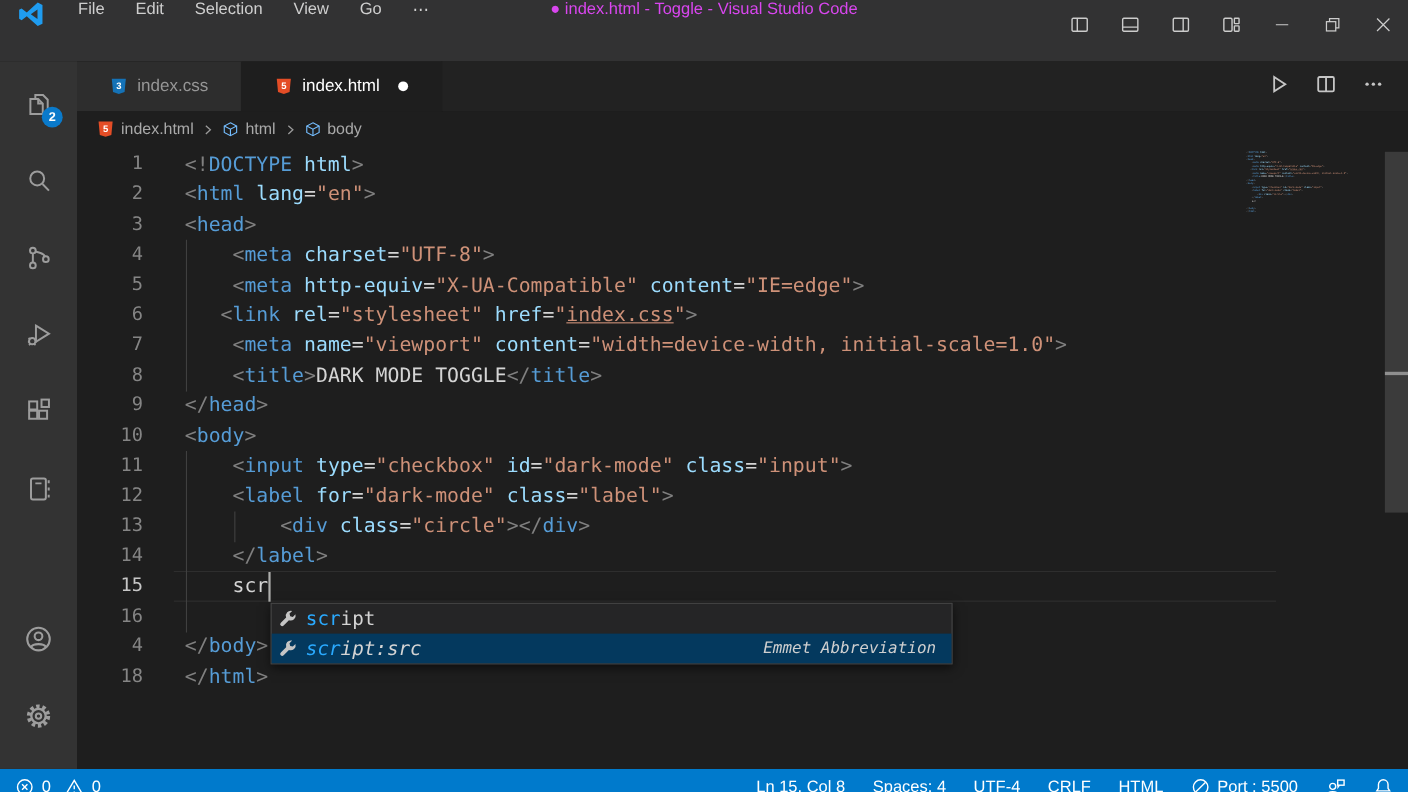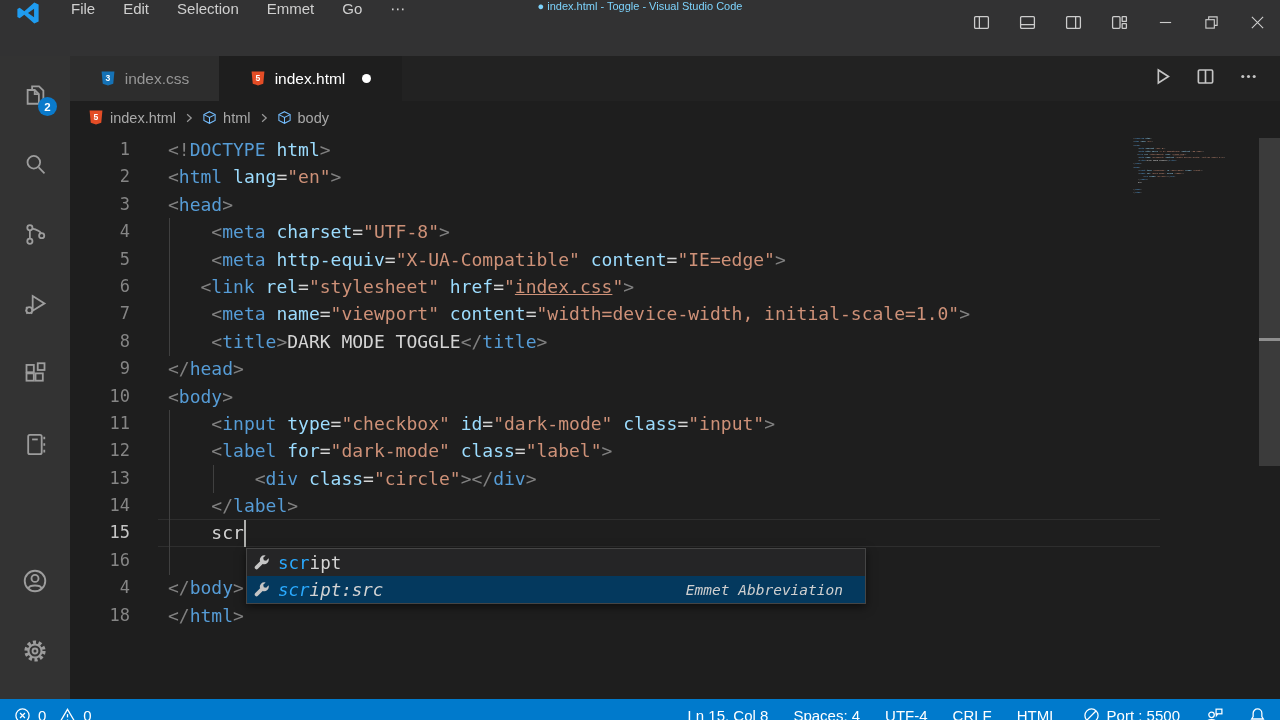--- a/index.html
+++ b/index.html
@@ -6,21 +6,21 @@
   html,body { width:1280px; height:720px; overflow:hidden; background:#1e1e1e;
     font-family:"Liberation Sans", sans-serif; }
 
   
   .titlebar { position:relative; height:56px; background:#323233; display:flex;
     align-items:flex-start; color:#cccccc; }
   .vslogo { margin-left:15px; width:26px; height:26px; flex:none; }
   .menus { display:flex; margin-left:16px; }
   .menu-item { padding:0 14px; font-size:15px; color:#cfcfcf; cursor:default; }
   .win-title { position:absolute; left:50%; transform:translateX(-50%);
-    font-size:11px; color:#7dd3fc; white-space:nowrap; }
+    font-size:15px; color:#d946ef; white-space:nowrap; }
   .wincontrols { margin-left:auto; display:flex; align-items:center; }
   .winbtn { width:46px; height:45px; display:flex; align-items:center; justify-content:center; }
   .winbtn svg { stroke:#cccccc; fill:none; stroke-width:1.2; }
 
   
   .main { display:flex; height:643px; }
   .activitybar { width:70px; background:#333333; display:flex; flex-direction:column;
     align-items:center; padding-top:16px; }
   .ab-item { position:relative; width:48px; height:44px; margin-bottom:26px;
     display:flex; align-items:center; justify-content:center; }
@@ -62,21 +62,21 @@
   .tk-u { color:#ce9178; text-decoration:underline; }
 
   .guide { position:absolute; width:1px; background:#404040; }
   .curline { position:absolute; left:88px; right:120px; top:385px; height:28px;
     border-top:1px solid #2e2e2e; border-bottom:1px solid #2e2e2e; }
   .cursor { position:absolute; left:174px; top:386px; width:2px; height:27px; background:#aeafad; }
 
   
   .suggest { position:absolute; left:176px; top:414px; width:620px;
     background:#252526; border:1px solid #454545; box-shadow:0 3px 9px rgba(0,0,0,.55); z-index:5; }
-  .sg-row { height:27px; display:flex; align-items:center; padding:0 22px 0 6px; }
+  .sg-row { height:27px; display:flex; align-items:center; padding:0 14px 0 6px; }
   .sg-row.sel { background:#04395e;font-style:italic; }
   .sg-row svg { flex:none; margin-right:8px; }
   .sg-label { font-family:"DejaVu Sans Mono", monospace; font-size:17.5px; color:#d4d4d4; white-space:pre; }
   .sg-match { color:#2aaaff; }
   .sg-detail { margin-left:auto; font-family:"DejaVu Sans Mono", monospace;
     font-size:14.5px; color:#cfcfcf; }
 
   
   .minimap { position:absolute; left:1063px; top:3px; width:120px; height:180px; overflow:hidden; }
   .mm-scale { transform:scale(0.115); transform-origin:top left; width:950px; }
@@ -98,21 +98,21 @@
 <body>
 
 <div class="titlebar">
   <svg class="vslogo" viewBox="0 0 24 24">
     <path fill="#1f9cf0" d="M17.8 2.2 8.6 10.4 4.3 7.1 2.2 8.2v7.6l2.1 1.1 4.3-3.3 9.2 8.2 4-1.9V4.1zM17.6 8v8L12 12z"></path>
   </svg>
   <div class="menus" id="menus">
       <span class="menu-item">File</span>
       <span class="menu-item">Edit</span>
       <span class="menu-item">Selection</span>
-      <span class="menu-item">Emmet</span>
+      <span class="menu-item">View</span>
       <span class="menu-item">Go</span>
       <span class="menu-item">⋯</span>
     </div>
   <div class="win-title">● index.html - Toggle - Visual Studio Code</div>
   <div class="wincontrols">
     <div class="winbtn">
       <svg width="17" height="17" viewBox="0 0 16 16">
           <rect x="1.5" y="2.5" width="13" height="11" rx="1"></rect>
           <line x1="6" y1="2.5" x2="6" y2="13.5"></line>
         </svg>

